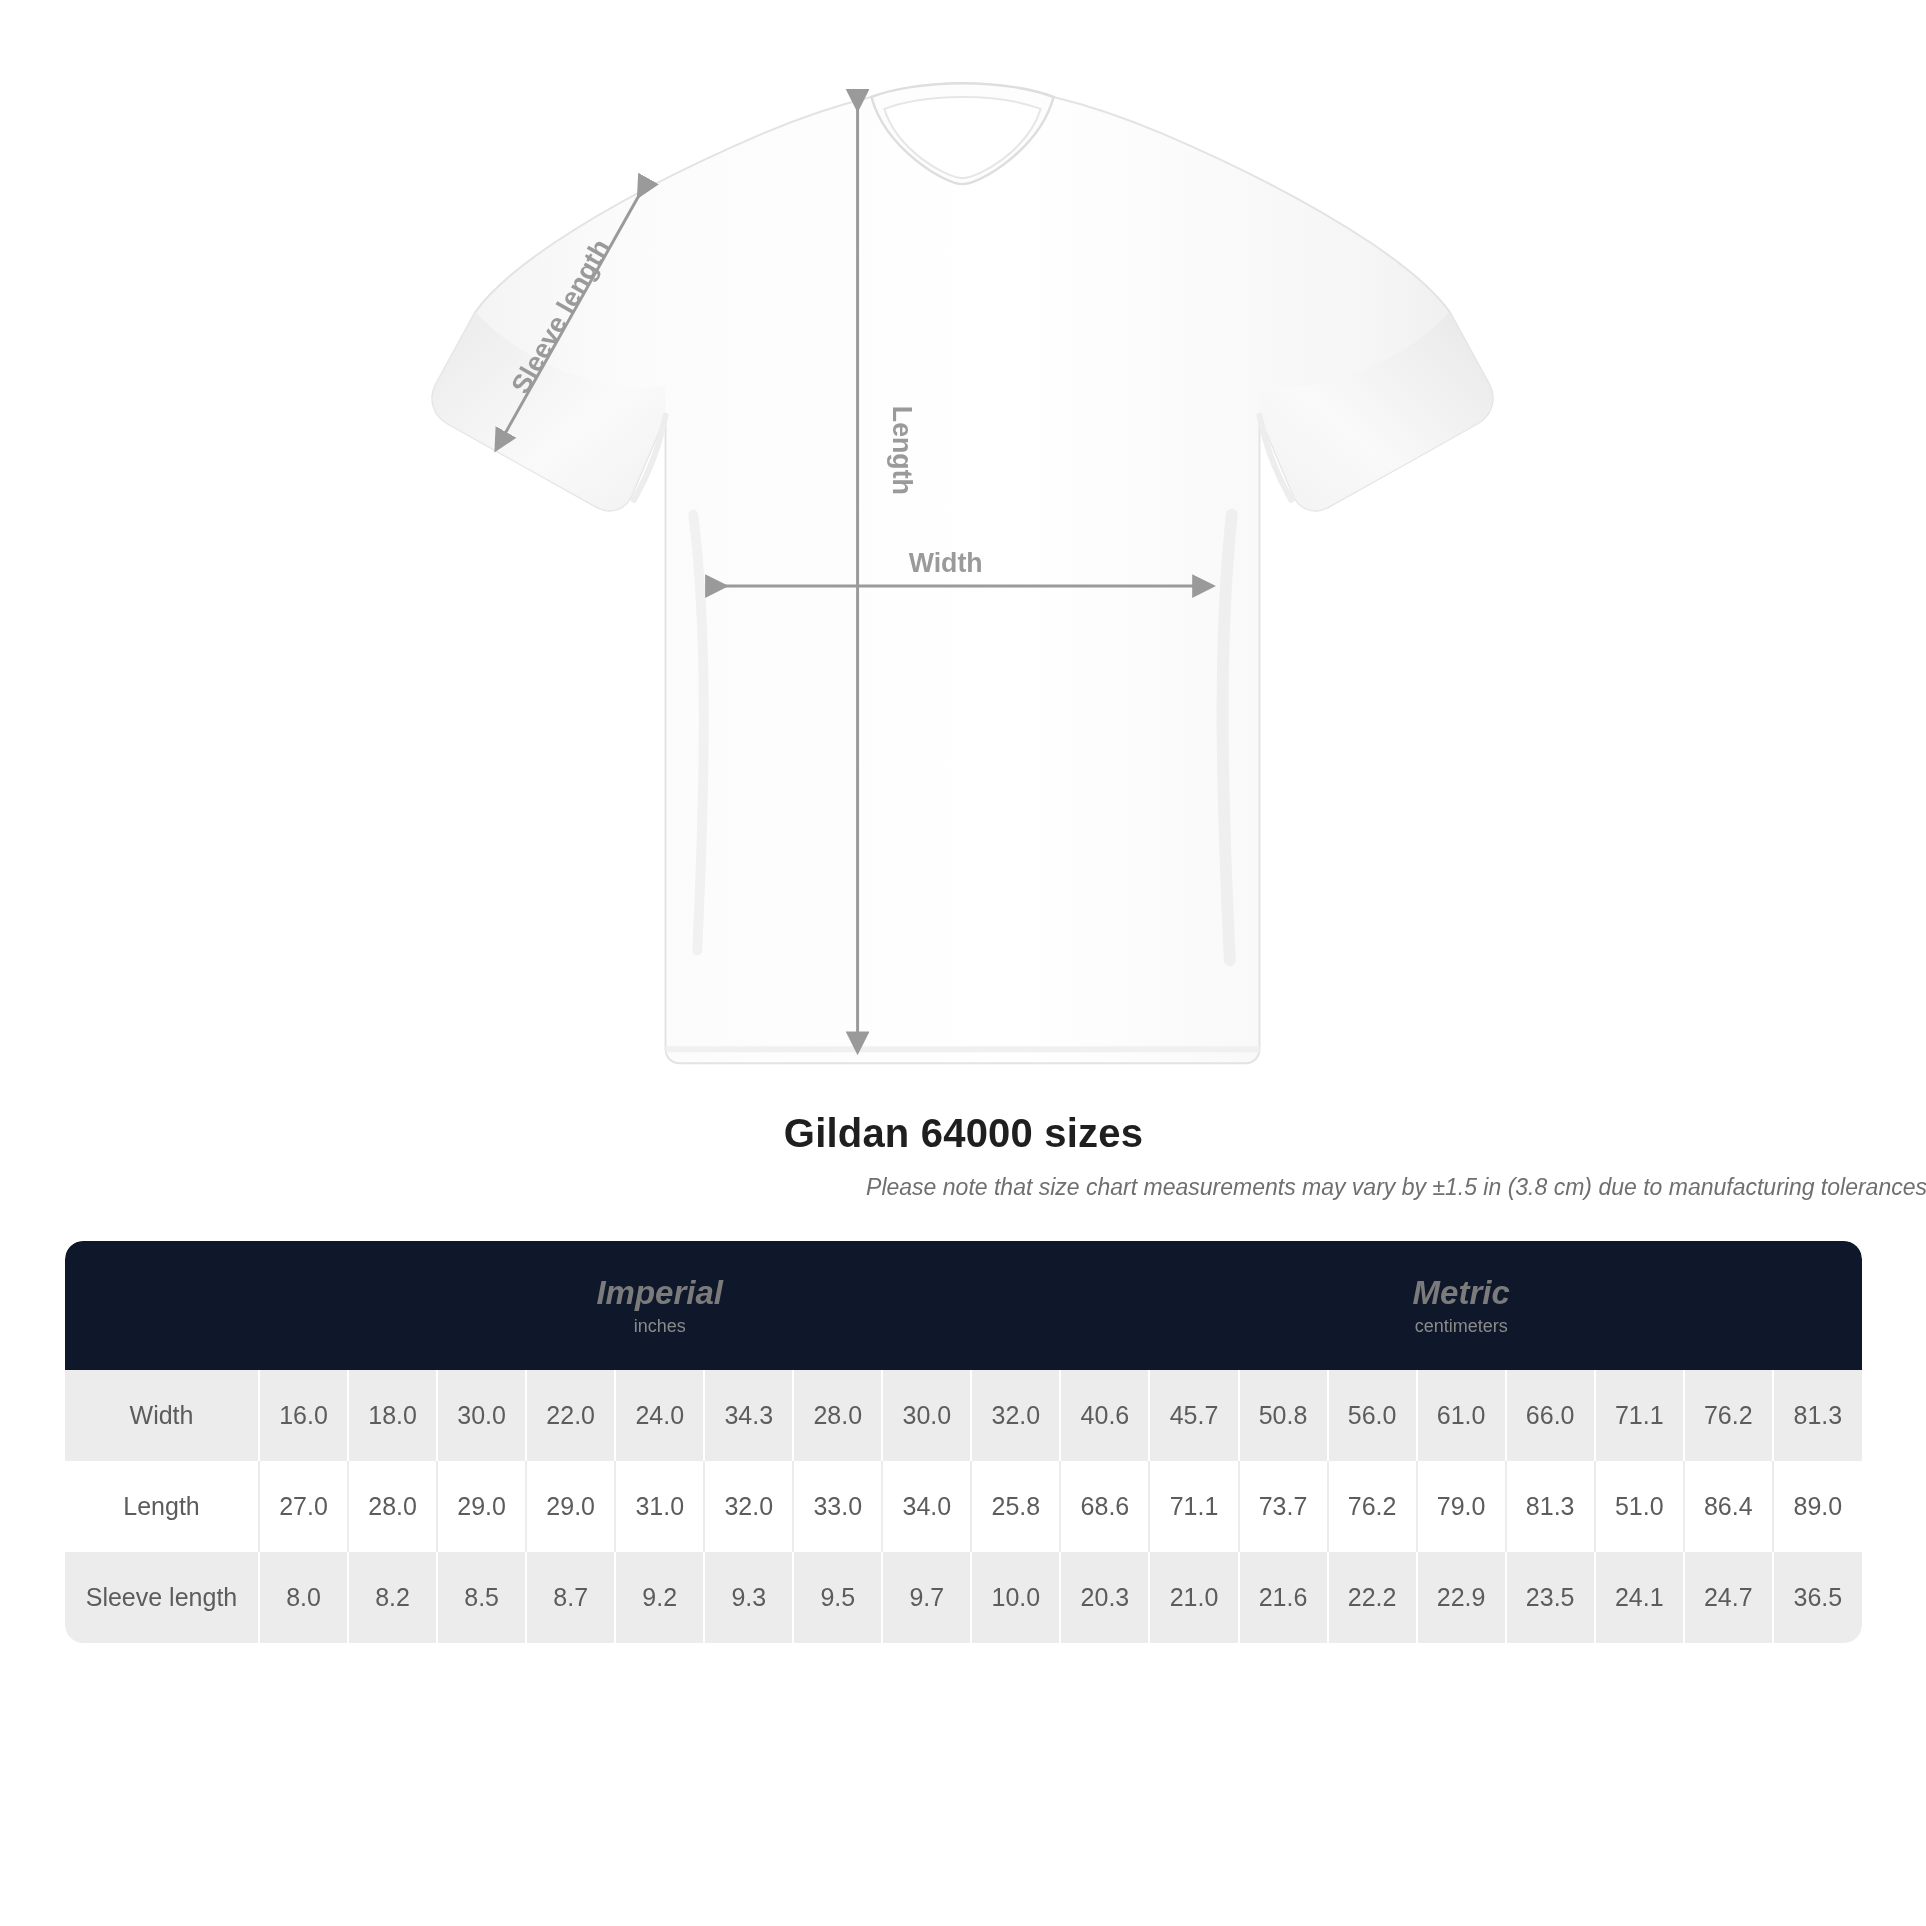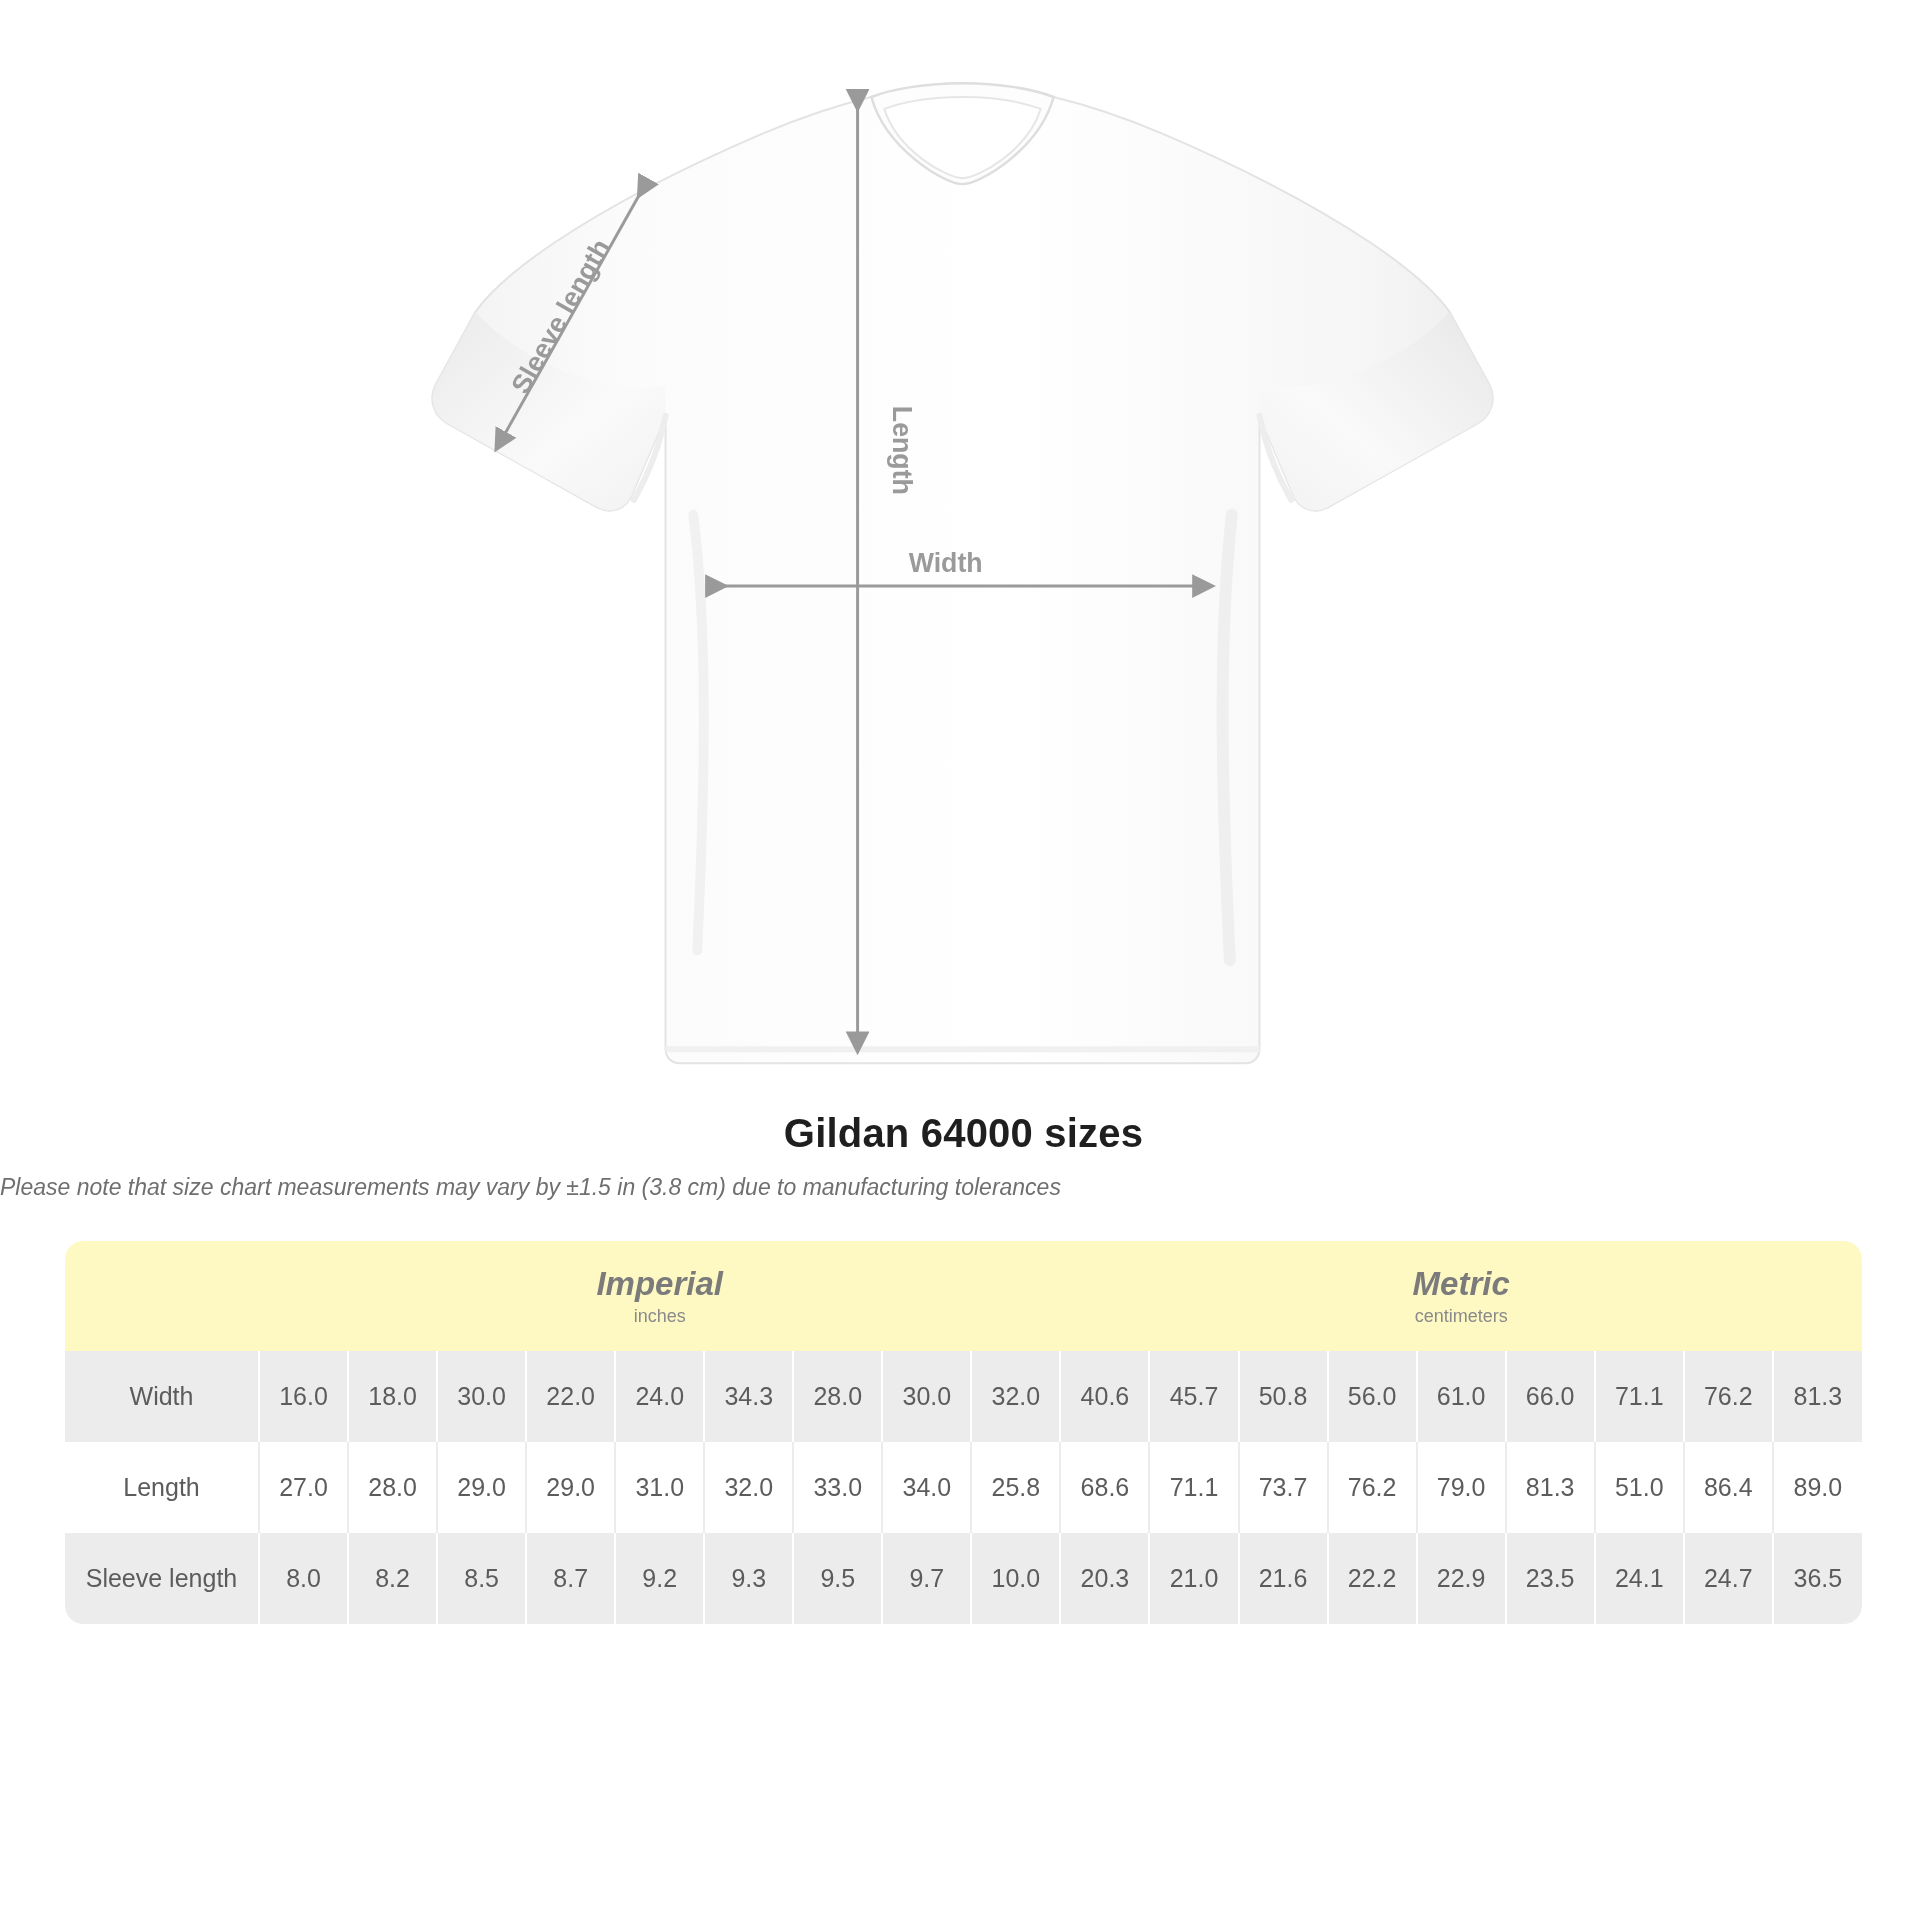--- a/index.html
+++ b/index.html
@@ -36,21 +36,21 @@
   
   .chart-title {
     text-align: center;
     font-size: 40px;
     font-weight: bold;
     color: #1f1f1f;
     margin-top: 32px;
     letter-spacing: 0.2px;
   }
   .chart-note {
-    text-align: left;
+    text-align: right;
     font-size: 23px;
     font-style: italic;
     color: #6f6f6f;
     margin-top: 18px;
   }
 
   
   .table-wrap {
     margin: 40px 65px 0 65px;
     border-radius: 18px;
@@ -64,22 +64,22 @@
   table.size-table td, table.size-table th {
     text-align: center;
     font-size: 25px;
     color: #5c5c5c;
     font-weight: normal;
     padding: 0;
     height: 91px;
     vertical-align: middle;
   }
   .unit-head {
-    background: #fef9c3;
-    height: 110px;
+    background: #0f172a;
+    height: 129px;
   }
   .unit-head .unit-title {
     font-size: 33px;
     font-style: italic;
     font-weight: bold;
     color: #7b7b7b;
     line-height: 1.25;
   }
   .unit-head .unit-sub {
     font-size: 18px;

